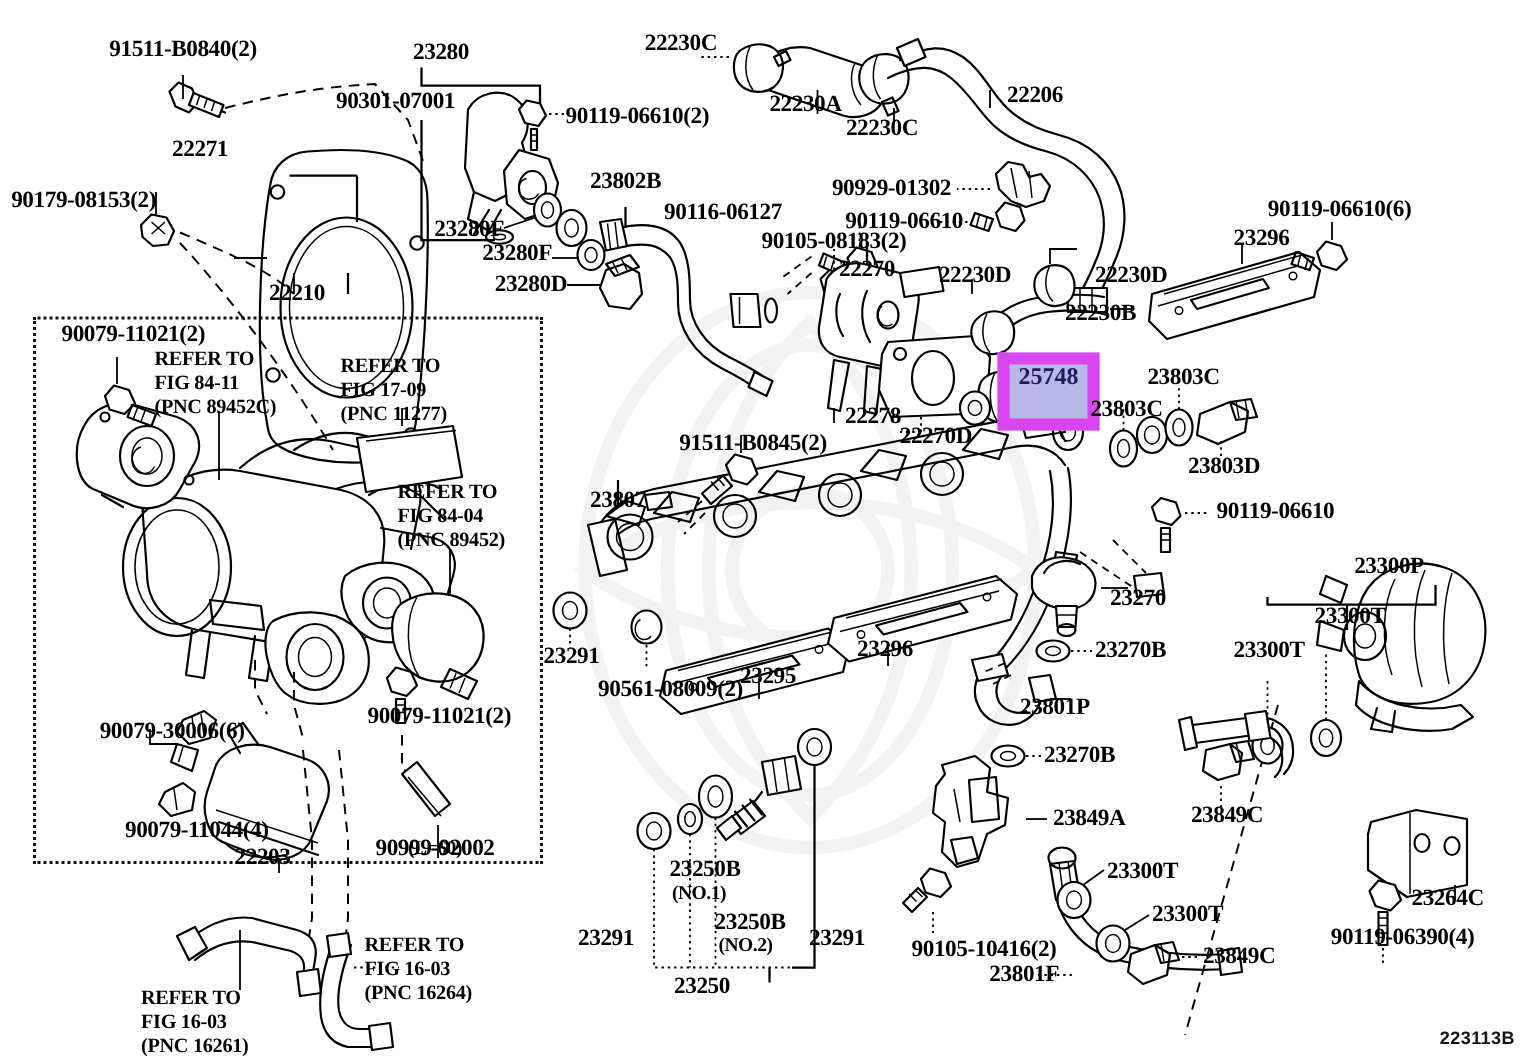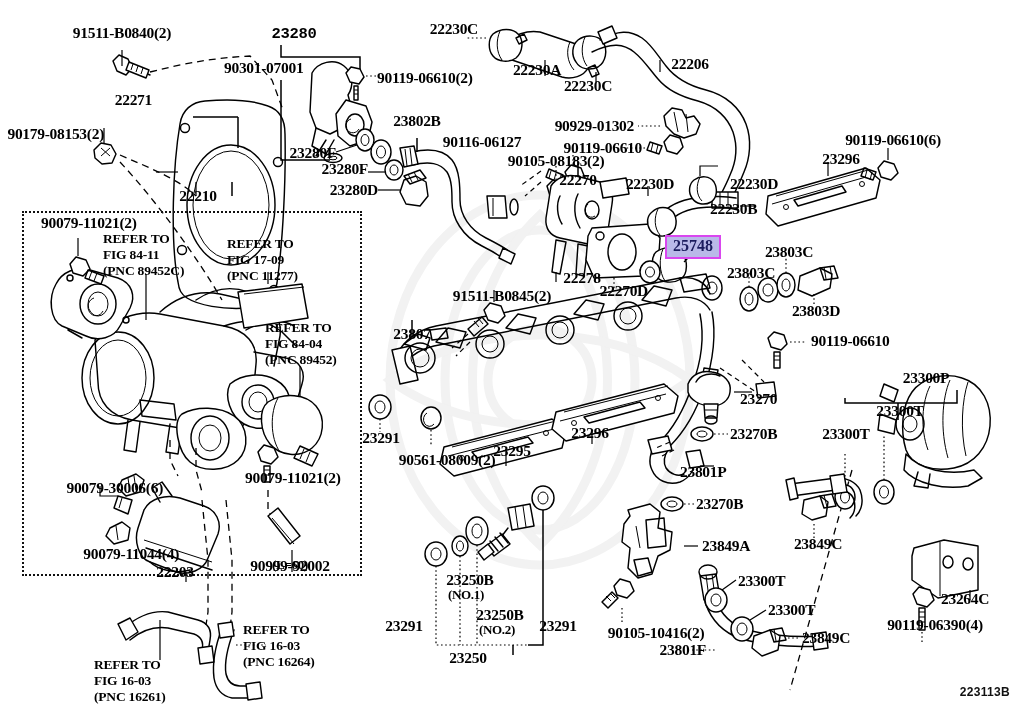--- a/index.html
+++ b/index.html
@@ -26,24 +26,24 @@
   .lbl.c{text-align:center;transform:translateX(-50%);}
   .lbl.r{text-align:right;transform:translateX(-100%);}
   .refer{
     position:absolute;white-space:pre;
     font-family:"Liberation Serif",serif;font-weight:bold;
     font-size:13.5px;line-height:1.18;color:#000;letter-spacing:-0.2px;
   }
   
   .hl{
     position:absolute;
-    padding:1px 6px 2px 6px;
+    padding:1px 6px 18px 6px;
     font-family:"Liberation Serif",serif;font-weight:bold;
     font-size:16px;color:#1c1c5e;
-    background:#b9b9e8;border:2px solid #d946ef;
+    background:#b9b9e8;border:8px solid #d946ef;
     line-height:1.05;
   }
   
   #inset{
     position:absolute;left:22px;top:211px;width:340px;height:365px;
     border:2px dotted #111;box-sizing:border-box;background:transparent;
   }
   
   #art{position:absolute;left:0;top:0;width:1024px;height:707px;}
   #art .s{fill:none;stroke:#000;stroke-width:1.45;stroke-linejoin:round;stroke-linecap:round;}
@@ -661,21 +661,21 @@
 
   </svg>
 
   <div id="inset"></div>
 
   <div class="lbl c" style="left:122px;top:25px;">91511-B0840(2)</div>
   <div class="lbl r" style="left:152px;top:92px;">22271</div>
   <div class="lbl r" style="left:104px;top:126px;">90179-08153(2)</div>
   <div class="lbl c" style="left:198px;top:188px;">22210</div>
 
-  <div class="lbl c" style="left:294px;top:27px;font-family:Liberation Mono, monospace;">23280</div>
+  <div class="lbl c" style="left:294px;top:27px;">23280</div>
   <div class="lbl" style="left:224px;top:60px;">90301-07001</div>
   <div class="lbl" style="left:377px;top:70px;">90119-06610(2)</div>
   <div class="lbl r" style="left:336px;top:145px;">23280F</div>
   <div class="lbl r" style="left:368px;top:161px;">23280F</div>
   <div class="lbl r" style="left:378px;top:182px;">23280D</div>
 
   <div class="lbl c" style="left:417px;top:113px;">23802B</div>
   <div class="lbl c" style="left:482px;top:134px;">90116-06127</div>
   <div class="lbl c" style="left:556px;top:153px;">90105-08183(2)</div>
 

